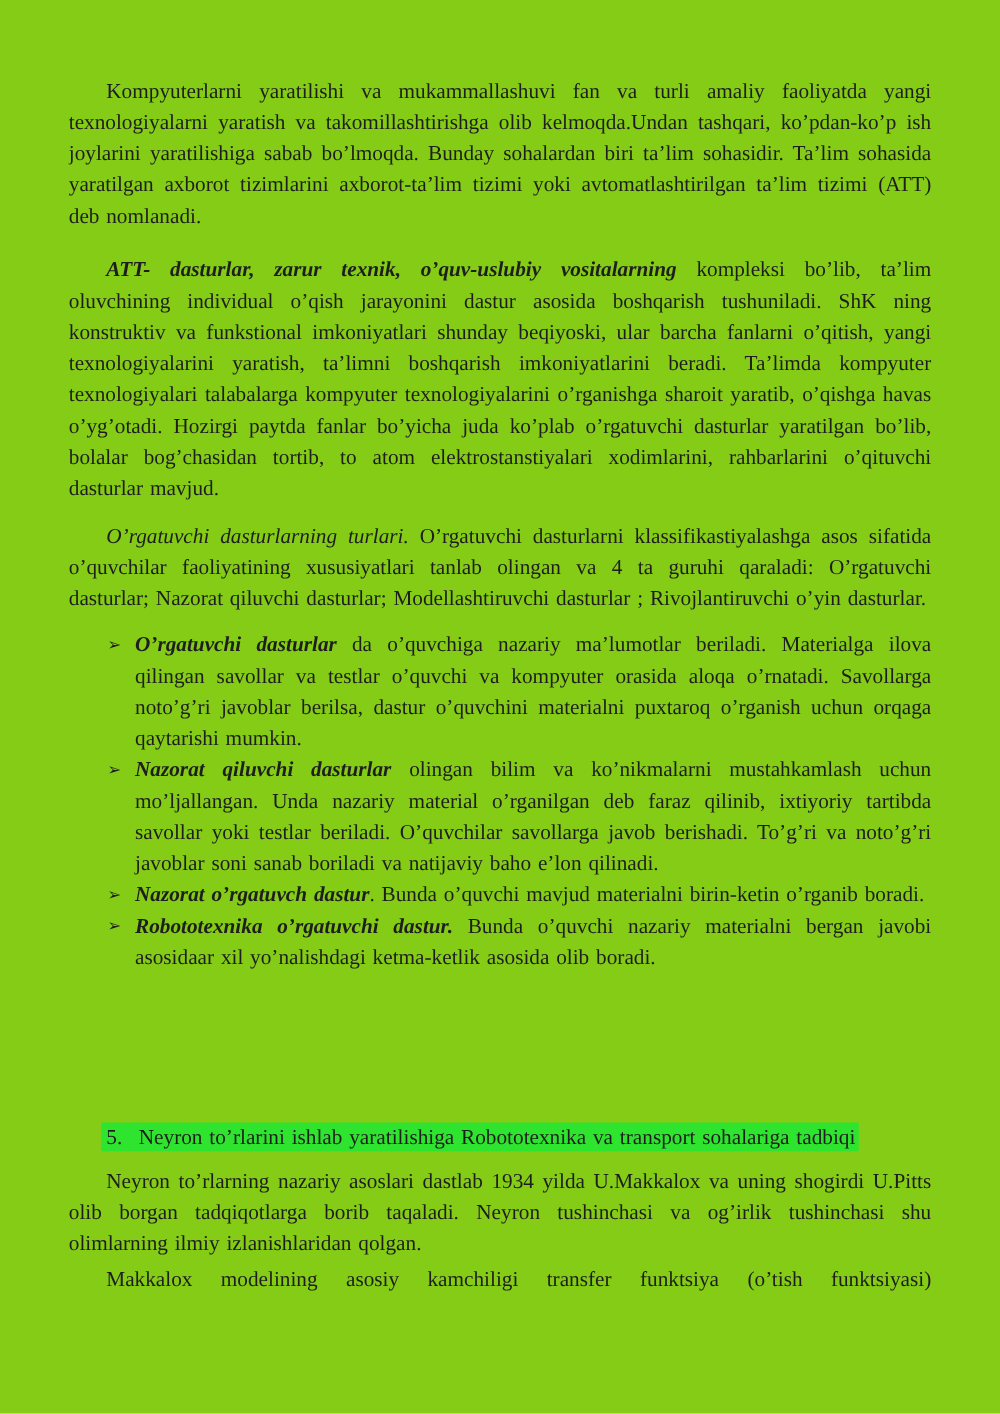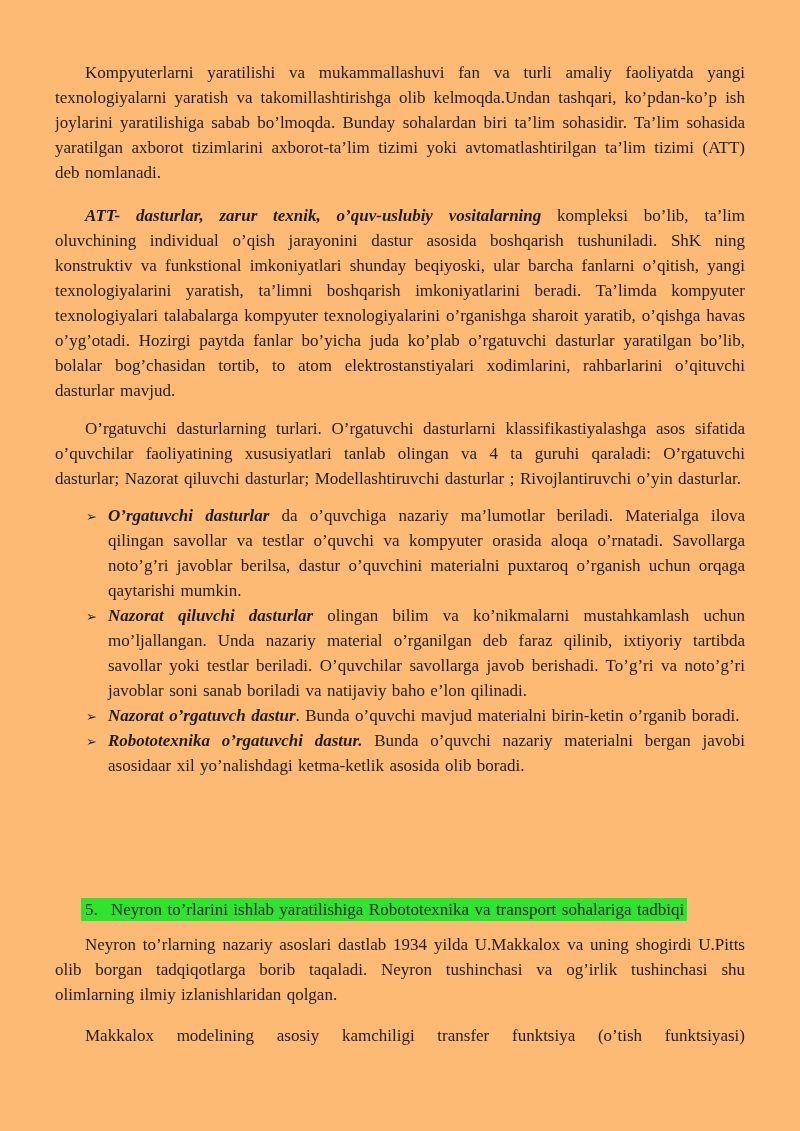--- a/index.html
+++ b/index.html
@@ -4,21 +4,21 @@
 <style>
   html, body {
     margin: 0;
     padding: 0;
     background: #ffffff;
   }
   .page {
     position: relative;
     width: 800px;
     height: 1131px;
-    background: #fdba74;
+    background: #84cc16;
     overflow: hidden;
     font-family: "Liberation Serif", "DejaVu Serif", serif;
     font-size: 17px;
     line-height: 25px;
     color: #1e1e1e;
   }
   .content {
     position: absolute;
     left: 55px;
     top: 60px;
@@ -30,23 +30,23 @@
   }
   .para {
     margin: 0;
     text-align: justify;
     word-spacing: 1.2px;
   }
   .indent { text-indent: 30px; }
   .mt18 { margin-top: 18px; }
   .mt13 { margin-top: 13px; }
   .mt10 { margin-top: 10px; }
-  .mt2  { margin-top: 16px; }
+  .mt2  { margin-top: 4px; }
   .lead-bi { font-weight: bold; font-style: italic; }
-  .lead-i  { }
+  .lead-i  { font-style: italic; }
   .bullets { margin-top: 12px; }
   .bullet {
     position: relative;
     padding-left: 53px;
     text-align: justify;
     word-spacing: 1.2px;
   }
   .bullet .marker {
     position: absolute;
     left: 31px;

